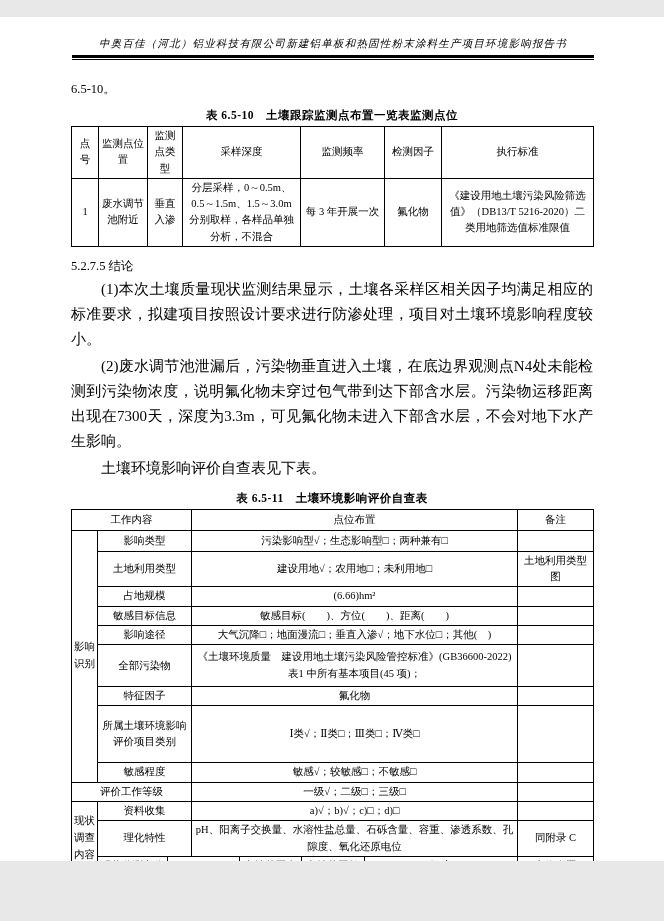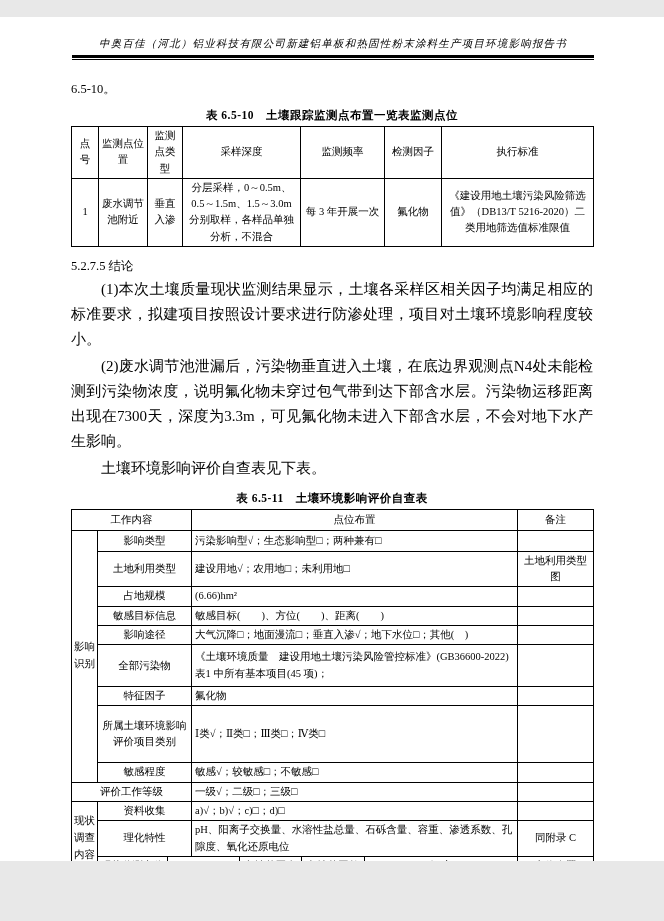--- a/index.html
+++ b/index.html
@@ -29,21 +29,21 @@
     padding:1px 3px;
     text-align:center;
     vertical-align:middle;
     line-height:1.55;
     overflow:hidden;
   }
   .t1 { border:1.5px solid #000; }
   .t1 .hrow td { height:48px; }
   .t1 .drow td { height:68px; }
   .t2 { border:1.5px solid #000; }
-  .t2 td.val { text-align:left; }
+  .t2 td.val { text-align:center; }
   .t2 td.grp { word-break:break-all; padding:1px 2px; line-height:1.6; }
   .t2 td.lbl { word-break:break-all;font-family:Liberation Serif, serif; }
   
   .rh-h  td { height:21px; }
   .rh-1  td { height:21px; }
   .rh-2  td { height:33px; }
   .rh-s  td { height:19px; }
   .rh-6  td { height:42px; }
   .rh-8  td { height:57px; }
   .rh-12 td { height:32px; }

